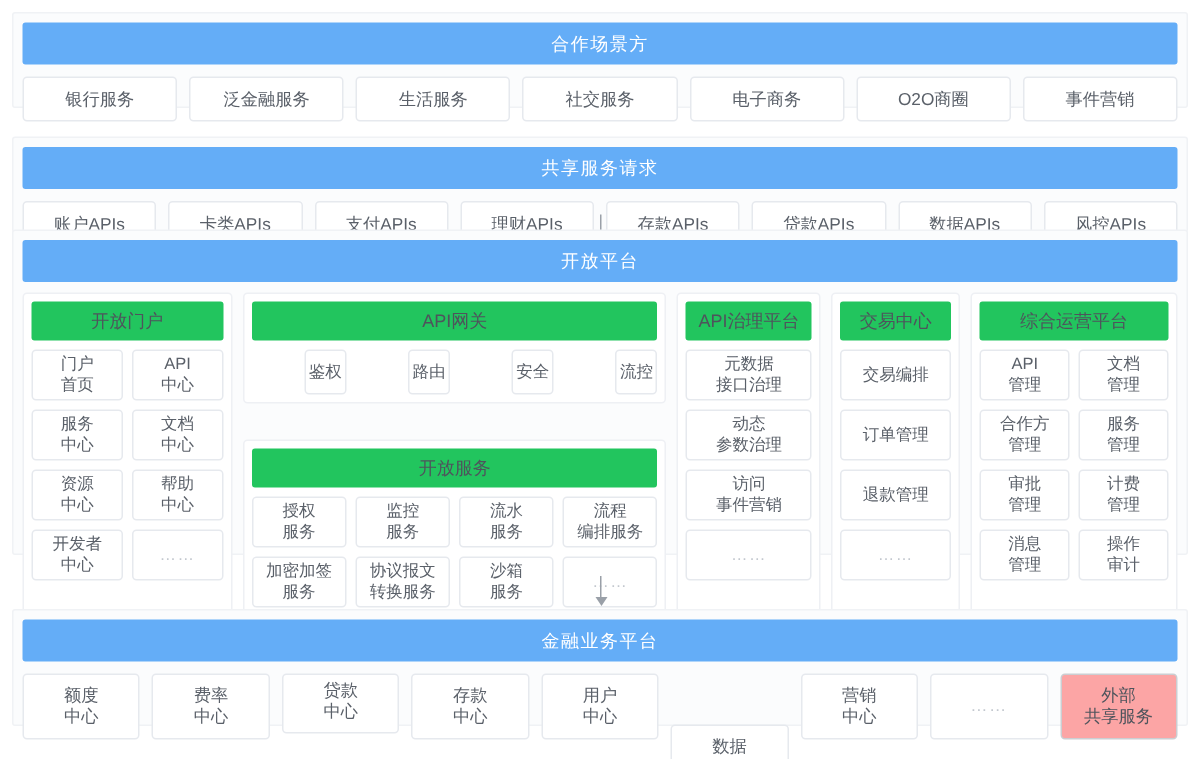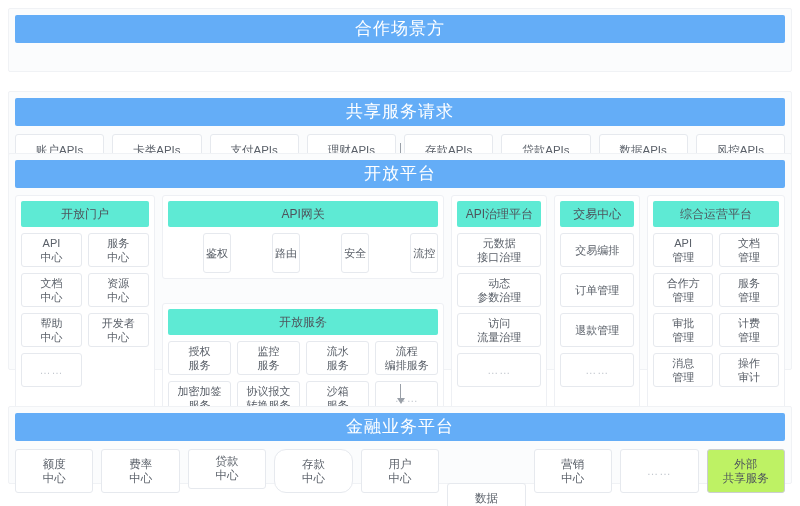--- a/index.html
+++ b/index.html
@@ -34,21 +34,21 @@
     border-radius: 2px;
     padding: 6px;
   }
 
   
   .bar {
     height: 28px;
     line-height: 28px;
     background: #64adf7;
     color: #ffffff;
-    font-size: 17px;
+    font-size: 12px;
     text-align: center;
     border-radius: 2px;
     letter-spacing: 1px;
     font-weight: normal;
   }
 
   
   .chip-row {
     display: flex;
     gap: 8px;
@@ -95,21 +95,21 @@
     background: #ffffff;
     border: 1px solid #eef0f4;
     border-radius: 3px;
     padding: 5px;
     box-sizing: border-box;
   }
   .col-head {
     height: 26px;
     line-height: 26px;
     text-align: center;
-    background: #5eead4;
+    background: #22c55e;
     color: #4e545c;
     font-size: 12px;
     border-radius: 2px;
     margin-bottom: 6px;
   }
   .tile-grid {
     display: grid;
     gap: 6px;
   }
   .g2 { grid-template-columns: repeat(2, 1fr); }
@@ -125,21 +125,21 @@
     color: #5a6069;
     text-align: center;
     display: flex;
     align-items: center;
     justify-content: center;
     box-sizing: border-box;
     padding: 2px 1px;
     white-space: pre-line;
   }
   .tile.h34 { height: 34px; }
-  .tile.h30 { height: 40px; margin-left: 35px; }
+  .tile.h30 { height: 30px; margin-left: 35px; }
   .tile.dots { color: #c3c8cf; letter-spacing: 1px; }
 
   
   .arrow {
     position: absolute;
     left: 396px;
     width: 9px;
     color: #8a9099;
   }
   .arrow .shaft {
@@ -155,20 +155,29 @@
     border-top: 6px solid #9aa0a8;
   }
 </style>
 </head>
 <body>
 
 <div id="diagram">
 
   <div class="section" style="top:8px; height:64px;">
     <div class="bar">合作场景方</div>
+    <div class="chip-row">
+      <div class="chip">银行服务</div>
+      <div class="chip">泛金融服务</div>
+      <div class="chip">生活服务</div>
+      <div class="chip">社交服务</div>
+      <div class="chip">电子商务</div>
+      <div class="chip">O2O商圈</div>
+      <div class="chip">事件营销</div>
+    </div>
   </div>
 
   <div class="section" style="top:91px; height:64px;">
     <div class="bar">共享服务请求</div>
     <div class="chip-row">
       <div class="chip">账户APIs</div>
       <div class="chip">卡类APIs</div>
       <div class="chip">支付APIs</div>
       <div class="chip">理财APIs</div>
       <div class="chip">存款APIs</div>
@@ -184,20 +193,22 @@
   </div>
 
   <div class="section" style="top:153px; height:217px;">
     <div class="bar">开放平台</div>
 
     <div id="platform-body">
 
       <div class="col col-portal">
         <div class="col-head">开放门户</div>
         <div class="tile-grid g2">
+          <div class="tile h34">门户
+首页</div>
           <div class="tile h34">API
 中心</div>
           <div class="tile h34">服务
 中心</div>
           <div class="tile h34">文档
 中心</div>
           <div class="tile h34">资源
 中心</div>
           <div class="tile h34">帮助
 中心</div>
@@ -243,21 +254,21 @@
       </div>
 
       <div class="col col-gov">
         <div class="col-head">API治理平台</div>
         <div class="tile-grid g1">
           <div class="tile h34">元数据
 接口治理</div>
           <div class="tile h34">动态
 参数治理</div>
           <div class="tile h34">访问
-流量治理</div>
+事件营销</div>
           <div class="tile h34 dots">……</div>
         </div>
       </div>
 
       <div class="col col-trade">
         <div class="col-head">交易中心</div>
         <div class="tile-grid g1">
           <div class="tile h34">交易编排</div>
           <div class="tile h34">订单管理</div>
           <div class="tile h34">退款管理</div>
@@ -297,27 +308,27 @@
 
   <div class="section" style="top:406px; height:78px;">
     <div class="bar">金融业务平台</div>
     <div class="chip-row">
       <div class="chip" style="height:44px;line-height:14px;display:flex;align-items:center;justify-content:center;white-space:pre-line;">额度
 中心</div>
       <div class="chip" style="height:44px;line-height:14px;display:flex;align-items:center;justify-content:center;white-space:pre-line;">费率
 中心</div>
       <div class="chip" style="height:40px;line-height:14px;display:flex;align-items:center;justify-content:center;white-space:pre-line;font-family:Liberation Mono, monospace;">贷款
 中心</div>
-      <div class="chip" style="height:44px;line-height:14px;display:flex;align-items:center;justify-content:center;white-space:pre-line;border-radius:12px;">存款
+      <div class="chip" style="height:44px;line-height:14px;display:flex;align-items:center;justify-content:center;white-space:pre-line;">存款
 中心</div>
       <div class="chip" style="height:44px;line-height:14px;display:flex;align-items:center;justify-content:center;white-space:pre-line;">用户
 中心</div>
       <div class="chip" style="height:44px;line-height:14px;display:flex;align-items:center;justify-content:center;white-space:pre-line;margin-top:34px;">数据
 服务</div>
       <div class="chip" style="height:44px;line-height:14px;display:flex;align-items:center;justify-content:center;white-space:pre-line;">营销
 中心</div>
       <div class="chip dots" style="height:44px;line-height:14px;display:flex;align-items:center;justify-content:center;white-space:pre-line;color:#c3c8cf;letter-spacing:1px;">……</div>
-      <div class="chip gray" style="height:44px;line-height:14px;display:flex;align-items:center;justify-content:center;white-space:pre-line;background:#bef264;border-color:#cbced2;color:#4e545c;">外部
+      <div class="chip gray" style="height:44px;line-height:14px;display:flex;align-items:center;justify-content:center;white-space:pre-line;background:#fca5a5;border-color:#cbced2;color:#4e545c;">外部
 共享服务</div>
     </div>
   </div>
 
 </div>
 
 </body></html>

